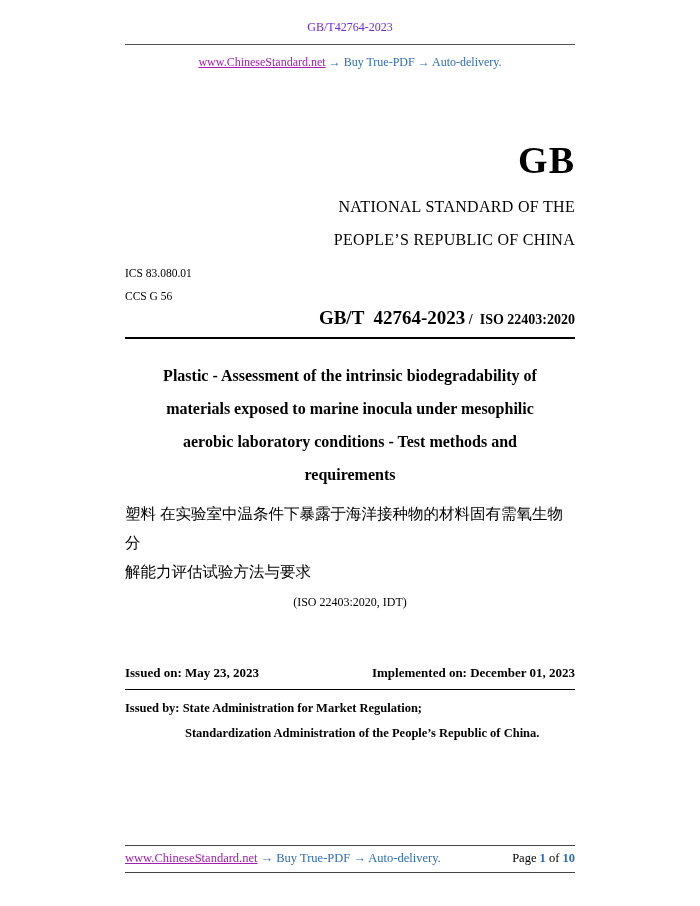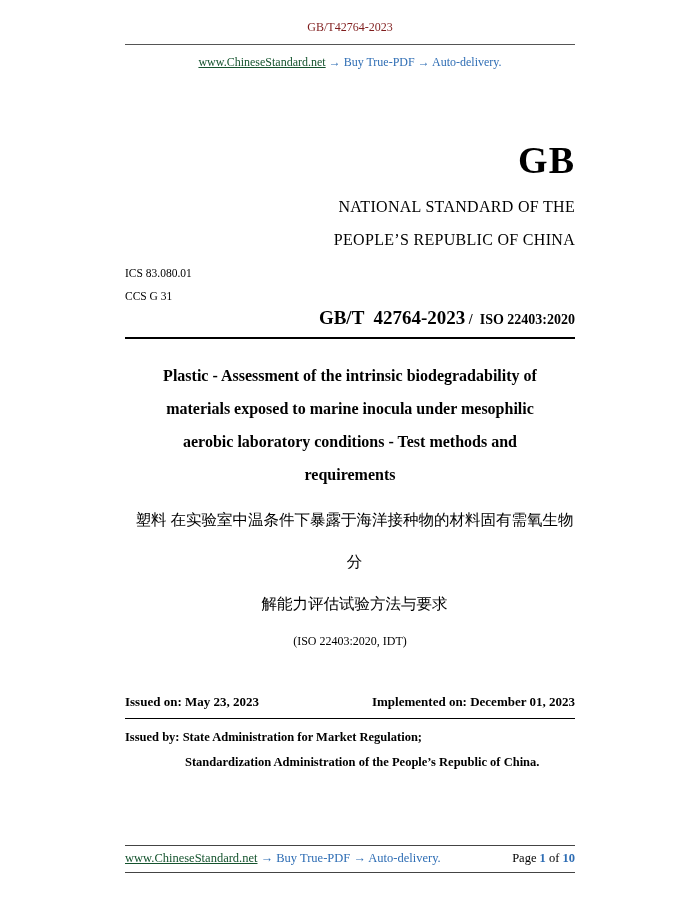--- a/index.html
+++ b/index.html
@@ -11,30 +11,30 @@
   }
   .page {
     position: relative;
     width: 700px;
     height: 906px;
     background: #ffffff;
     overflow: hidden;
   }
   .inner { margin: 0 125px; }
   a.link {
-    color: #14532d;
+    color: #a21caf;
     text-decoration: underline;
     cursor: pointer;
   }
   
   .header-text {
     padding-top: 20px;
     text-align: center;
     font-size: 12px;
-    color: #7f1d1d;
+    color: #6d28d9;
   }
   .rule { border-top: 1px solid #555; height: 0; }
   .rule-header { margin-top: 9px; }
   
   .promo { text-align: center; font-size: 12px; color: #2E6DB4; }
   .promo-line1 { margin-top: 26px; }
   .promo-line2 { margin-top: 10px; }
   .promo-line3 { margin-top: 10px; }
   
   .gb-logo {
@@ -65,33 +65,32 @@
   
   .title-en {
     margin-top: 20px;
     text-align: center;
     font-size: 16px;
     font-weight: bold;
     line-height: 33px;
   }
   .title-cn {
     margin-top: 8px;
-    text-align: center;
+    text-align: left;
     font-size: 15.5px;
-    line-height: 42px;
-    margin-left: 9px;
+    line-height: 29px;
   }
   .idt-note {
     text-align: center;
     font-size: 12px;
     line-height: 33px;
   }
   
   .dates {
-    margin-top: 36px;
+    margin-top: 46px;
     display: flex;
     justify-content: space-between;
     font-size: 13px;
     font-weight: bold;
   }
   .rule-dates { margin-top: 8px; border-top: 1px solid #000; }
   .issued-by {
     margin-top: 6px;
     font-size: 12.5px;
     font-weight: bold;
@@ -135,21 +134,21 @@
         <span>Auto-delivery.</span>
       </div>
     </div>
 
     <div class="gb-logo">GB</div>
 
     <div class="national national-1">NATIONAL STANDARD OF THE</div>
     <div class="national national-2">PEOPLE’S REPUBLIC OF CHINA</div>
 
     <div class="ics">ICS 83.080.01</div>
-    <div class="ccs">CCS G 31</div>
+    <div class="ccs">CCS G 56</div>
 
     <div class="std-no">
       <span class="main">GB/T  42764-2023</span><span class="iso"> /  ISO 22403:2020</span>
     </div>
     <div class="rule rule-title"></div>
 
     <div class="title-en">
       <div>Plastic - Assessment of the intrinsic biodegradability of</div>
       <div>materials exposed to marine inocula under mesophilic</div>
       <div>aerobic laboratory conditions - Test methods and</div>

